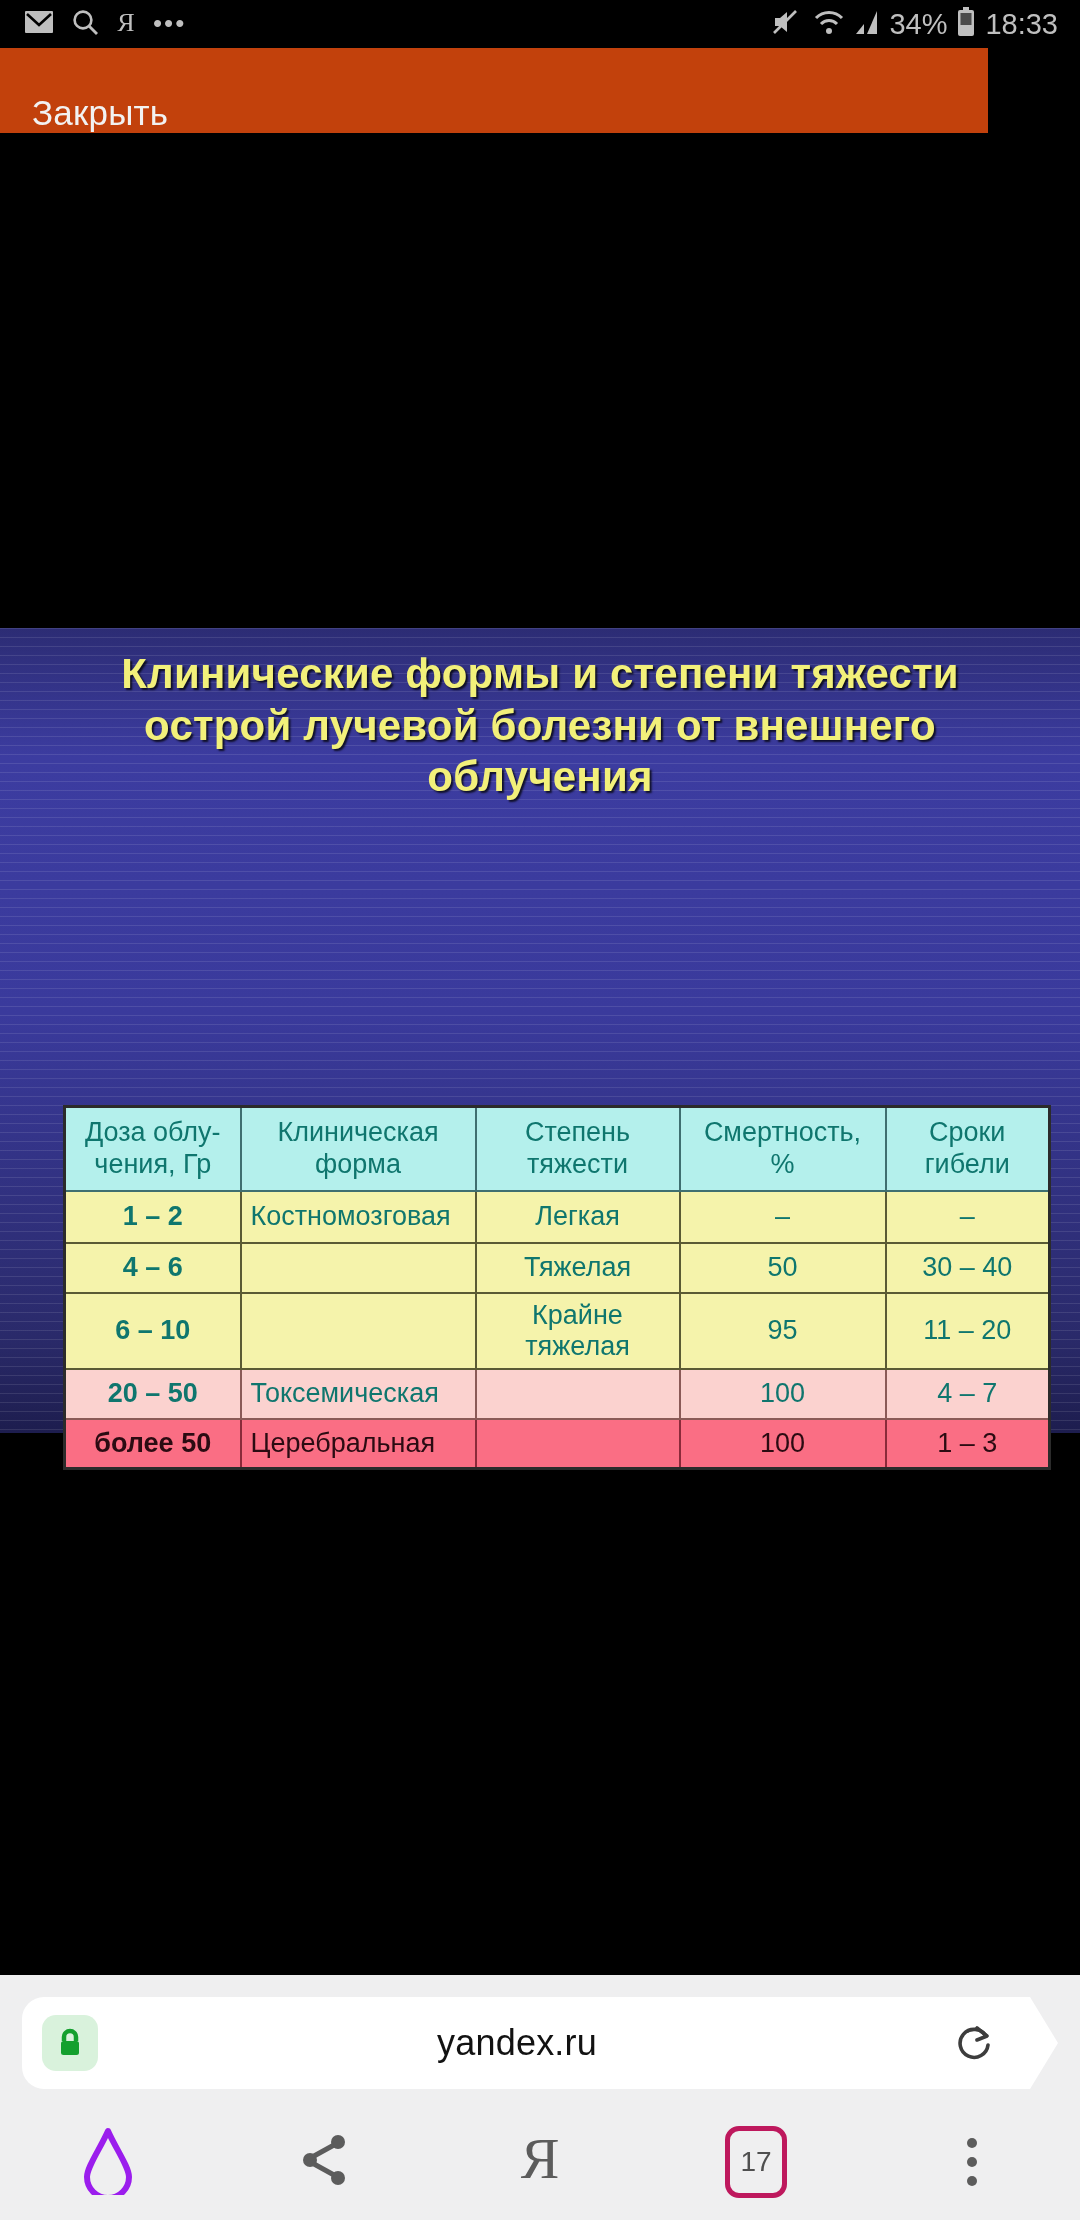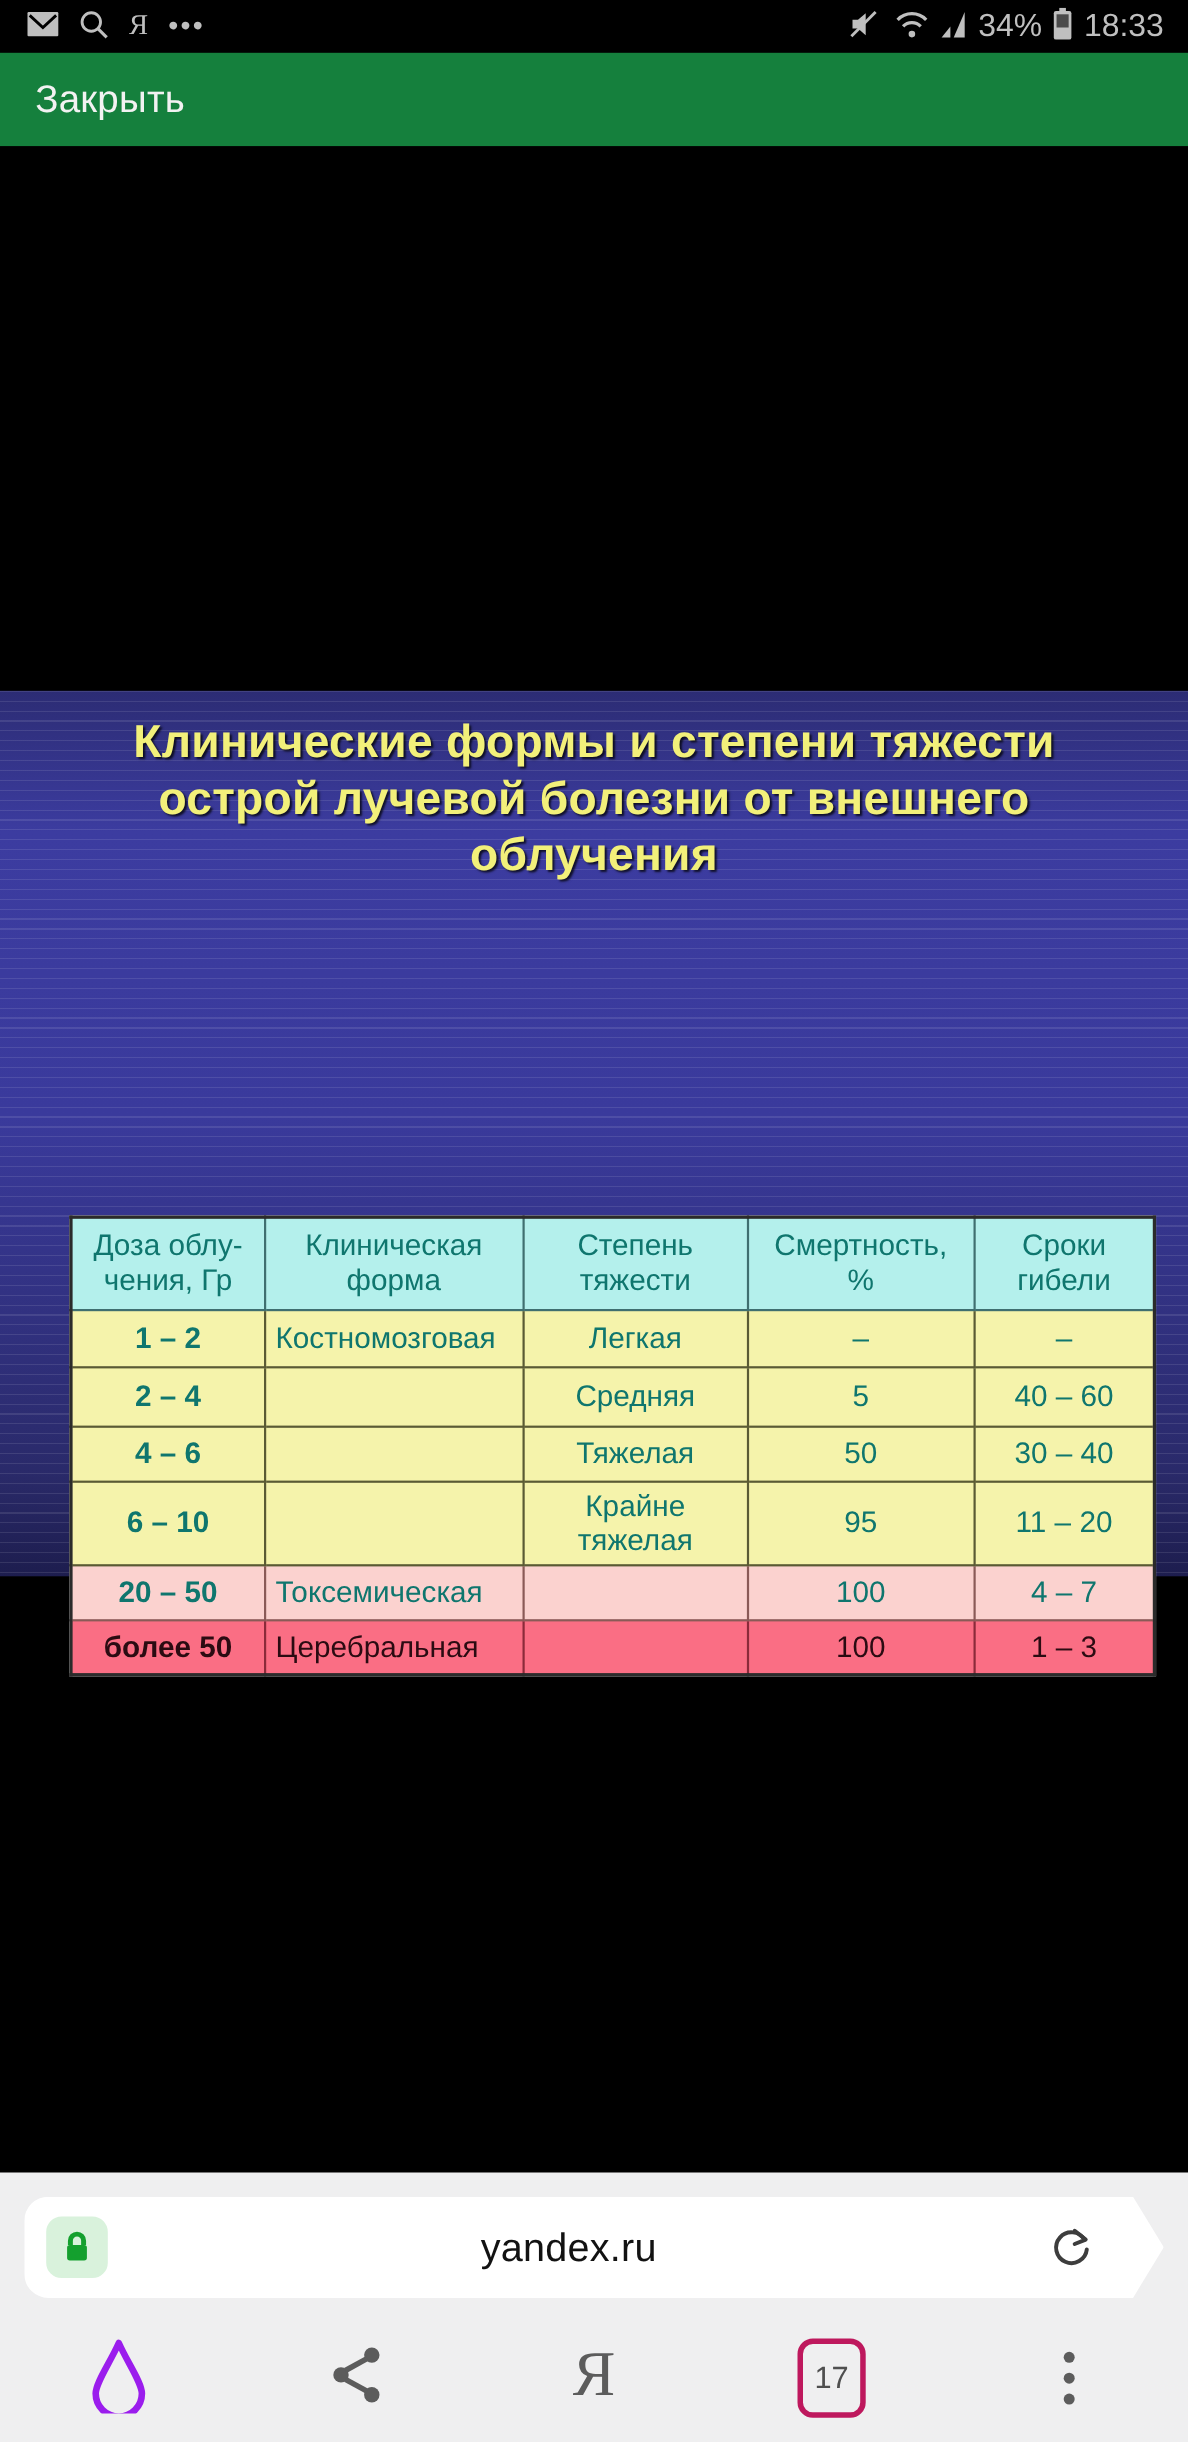--- a/index.html
+++ b/index.html
@@ -40,25 +40,25 @@
     color: #bfbfbf;
     font-size: 26px;
     letter-spacing: 2px;
     line-height: 0.6;
   }
 
   
   .close-bar {
     position: absolute;
     top: 48px; left: 0;
-    width: 1080px;
+    width: 988px;
     height: 85px;
-    background: #15803d;
+    background: #c2410c;
     display: flex;
-    align-items: center;
+    align-items: flex-end;
   }
   .close-bar .close-label {
     color: #f2f2f2;
     font-size: 35px;
     padding-left: 32px;
     letter-spacing: 0.2px;
   }
 
   
   .viewer {
@@ -334,27 +334,20 @@
         </tr>
       </thead>
       <tbody>
         <tr class="row-yellow h-1">
           <td class="c-dose">1 – 2</td>
           <td class="c-form">Костномозговая</td>
           <td class="c-sev">Легкая</td>
           <td class="c-mort">–</td>
           <td class="c-term">–</td>
         </tr>
-        <tr class="row-yellow h-2">
-          <td class="c-dose">2 – 4</td>
-          <td class="c-form"></td>
-          <td class="c-sev">Средняя</td>
-          <td class="c-mort">5</td>
-          <td class="c-term">40 – 60</td>
-        </tr>
         <tr class="row-yellow h-3">
           <td class="c-dose">4 – 6</td>
           <td class="c-form"></td>
           <td class="c-sev">Тяжелая</td>
           <td class="c-mort">50</td>
           <td class="c-term">30 – 40</td>
         </tr>
         <tr class="row-yellow h-4">
           <td class="c-dose">6 – 10</td>
           <td class="c-form"></td>

